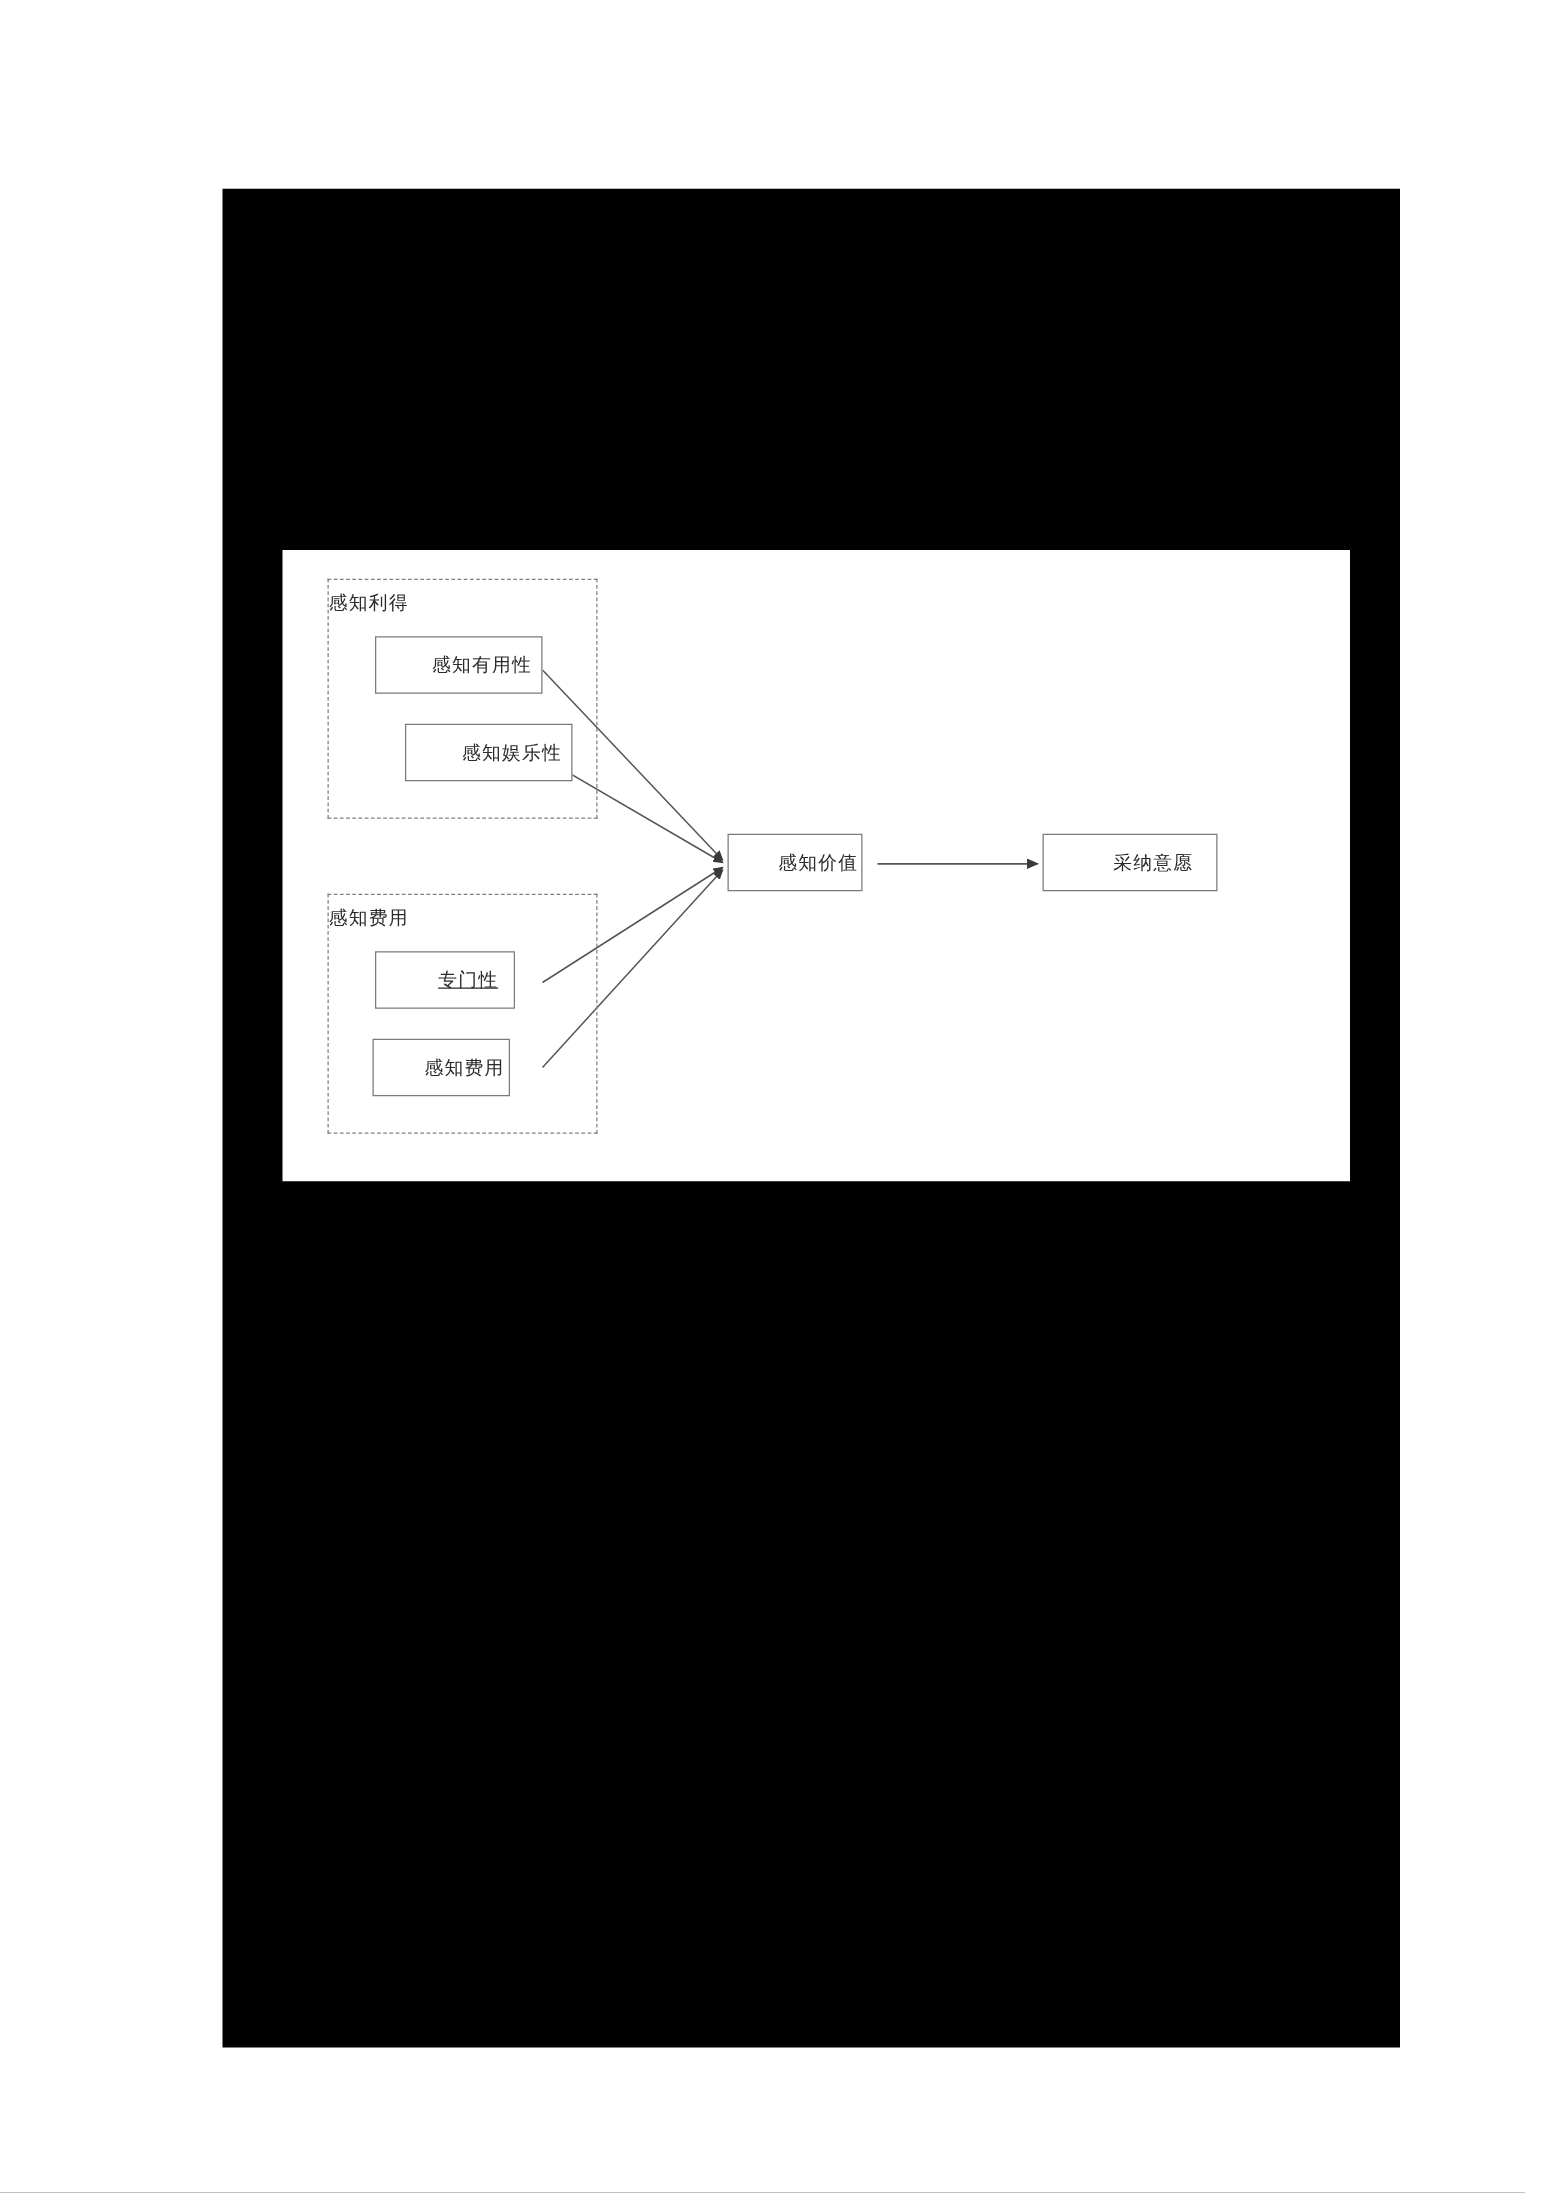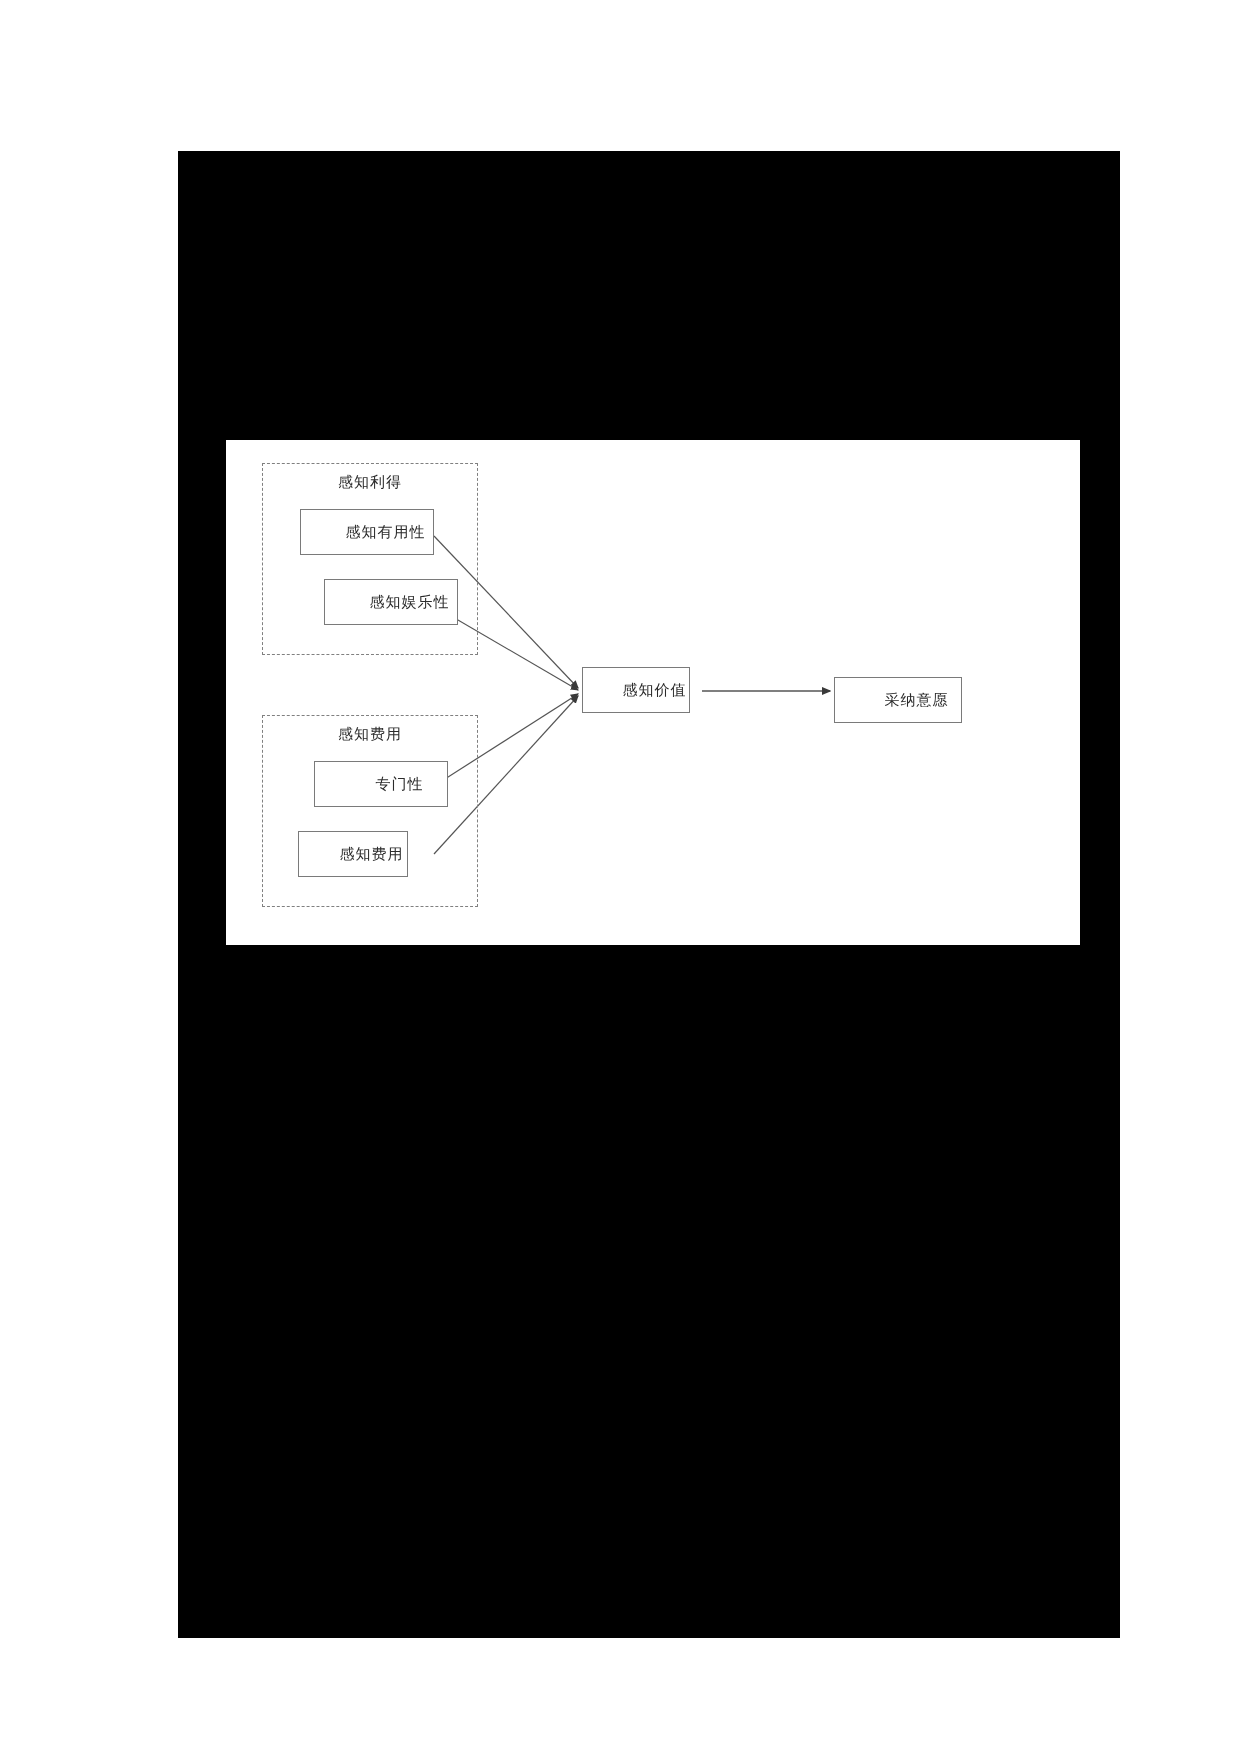--- a/index.html
+++ b/index.html
@@ -50,21 +50,20 @@
     position: absolute;
     border: 1px dashed #808080;
     box-sizing: border-box;
     background: transparent;
   }
   .group-title {
     position: absolute;
     top: 8px;
     left: 0;
     width: 100%;
-    text-align: center;
     font-size: 15px;
     color: #2b2b2b;
     letter-spacing: 1px;
     line-height: 20px;
     white-space: nowrap;
   }
 
   #group-benefits {
     left: 36px;
     top: 23px;
@@ -89,24 +88,24 @@
     justify-content: center;
     font-size: 15px;
     color: #2b2b2b;
     letter-spacing: 1px;
     white-space: nowrap;
     padding-left: 37px;
   }
 
   #node-usefulness   { left: 74px;  top: 69px;  width: 134px; height: 46px; }
   #node-enjoyment    { left: 74px;  top: 139px; width: 134px; height: 46px; margin-left: 24px; }
-  #node-specificity  { left: 88px;  top: 321px; width: 134px; height: 46px; }
+  #node-specificity  { left: 74px;  top: 321px; width: 112px; height: 46px; text-decoration: underline; }
   #node-cost         { left: 72px;  top: 391px; width: 110px; height: 46px; }
   #node-value        { left: 356px; top: 227px; width: 108px; height: 46px; }
-  #node-intention    { left: 608px; top: 237px; width: 128px; height: 46px; }
+  #node-intention    { left: 608px; top: 227px; width: 140px; height: 46px; }
 </style>
 </head>
 <body>
 
 <div id="page-frame"></div>
 
 <div id="figure-panel">
 
   <svg id="connectors" viewBox="0 0 854 505" xmlns="http://www.w3.org/2000/svg">
     <defs>

